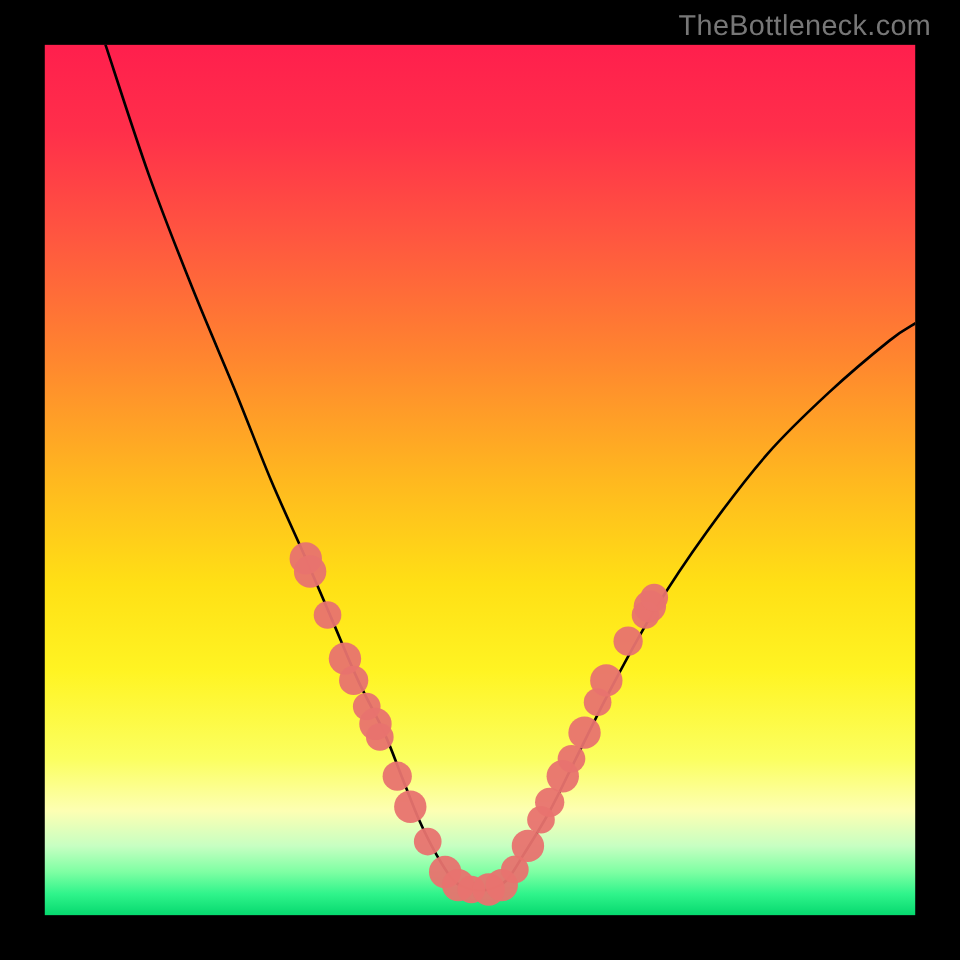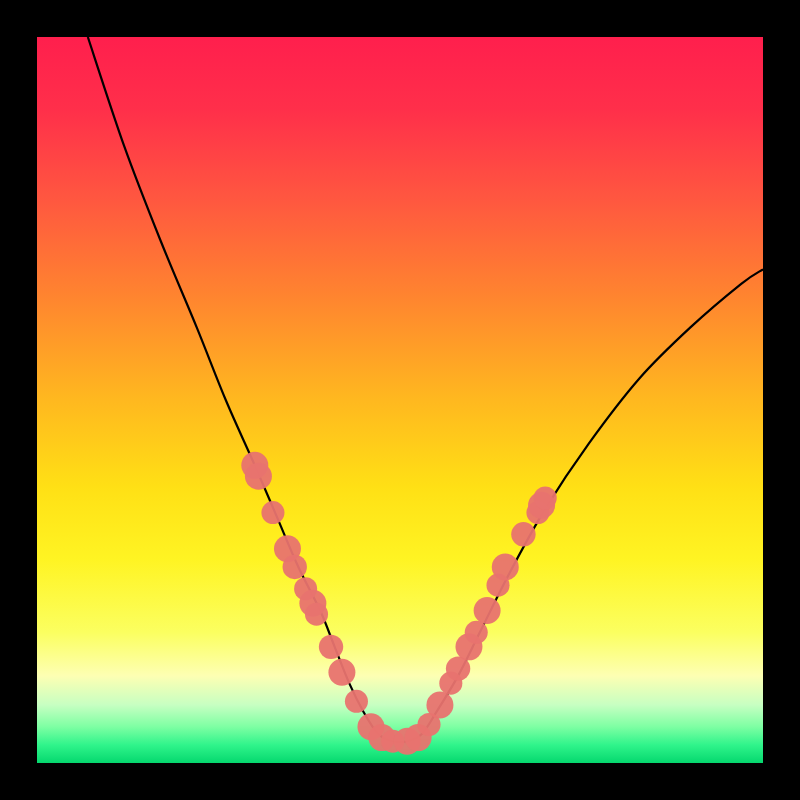--- a/index.html
+++ b/index.html
@@ -93,13 +93,14 @@
           <circle cx="461.01" cy="548.13" r="11.53" fill="#e8736f" fill-opacity="0.95"></circle>
           <circle cx="468.27" cy="529.98" r="13.49" fill="#e8736f" fill-opacity="0.95"></circle>
           <circle cx="486.42" cy="497.31" r="12.19" fill="#e8736f" fill-opacity="0.95"></circle>
           <circle cx="500.94" cy="475.53" r="11.53" fill="#e8736f" fill-opacity="0.95"></circle>
           <circle cx="504.57" cy="468.27" r="13.49" fill="#e8736f" fill-opacity="0.95"></circle>
           <circle cx="508.20" cy="461.01" r="11.53" fill="#e8736f" fill-opacity="0.95"></circle>
         </g>
     </svg>
   </div>
 
+  <div class="watermark">TheBottleneck.com</div>
 </div>
 
 </body></html>

